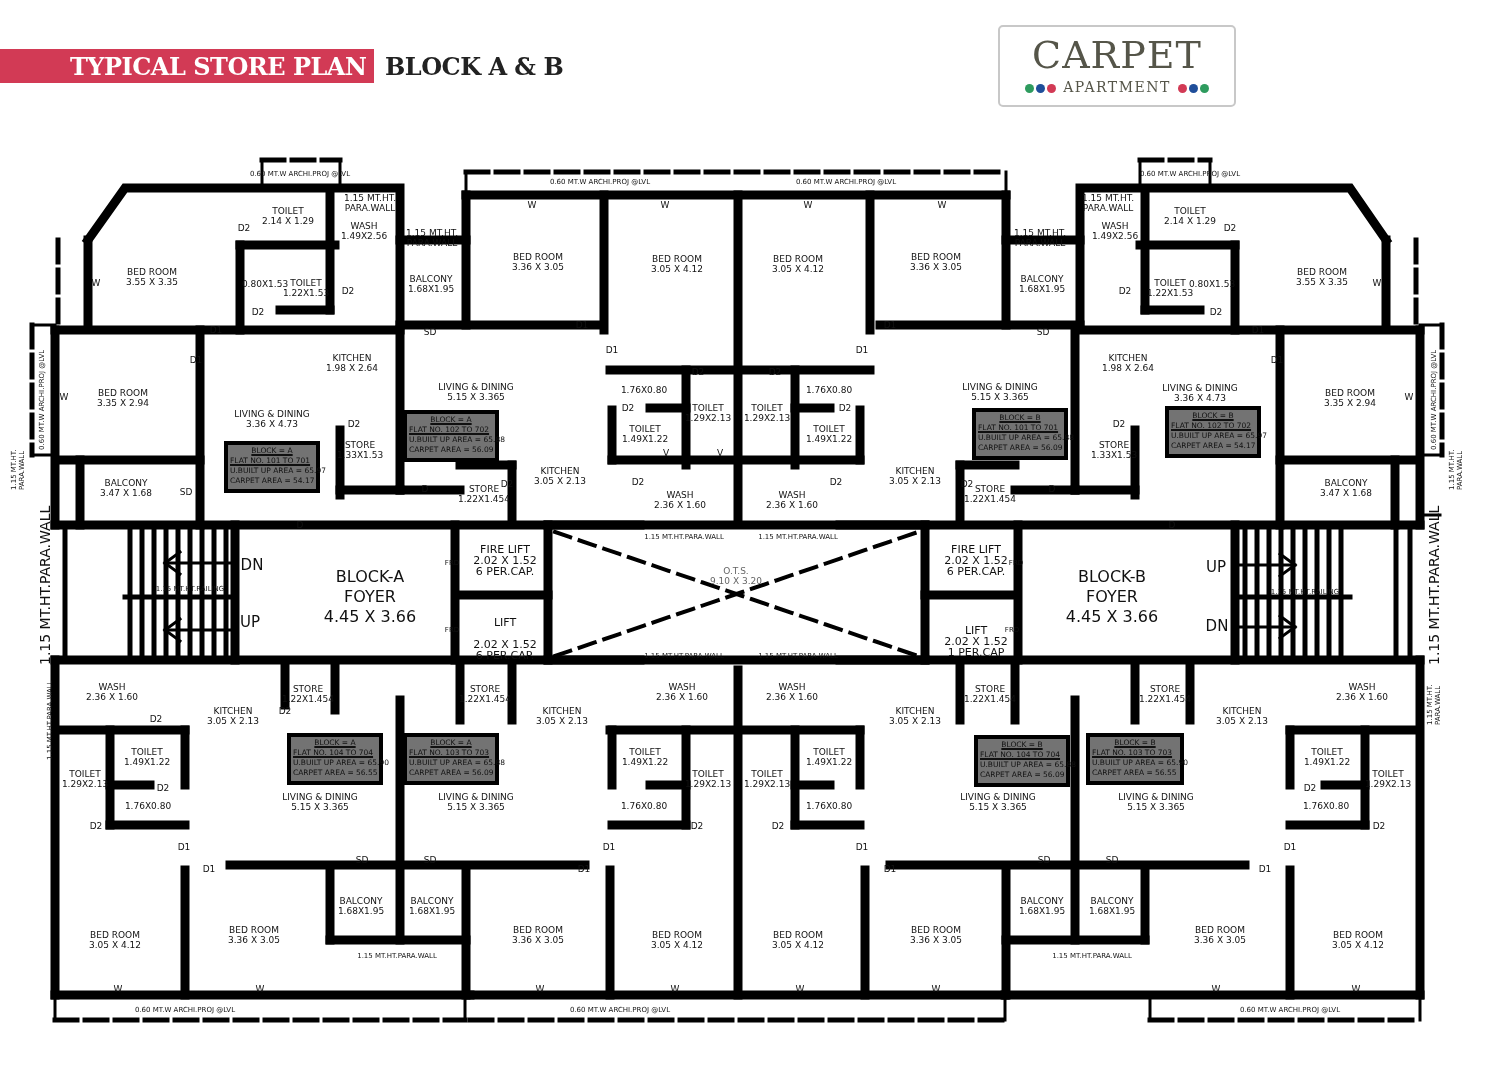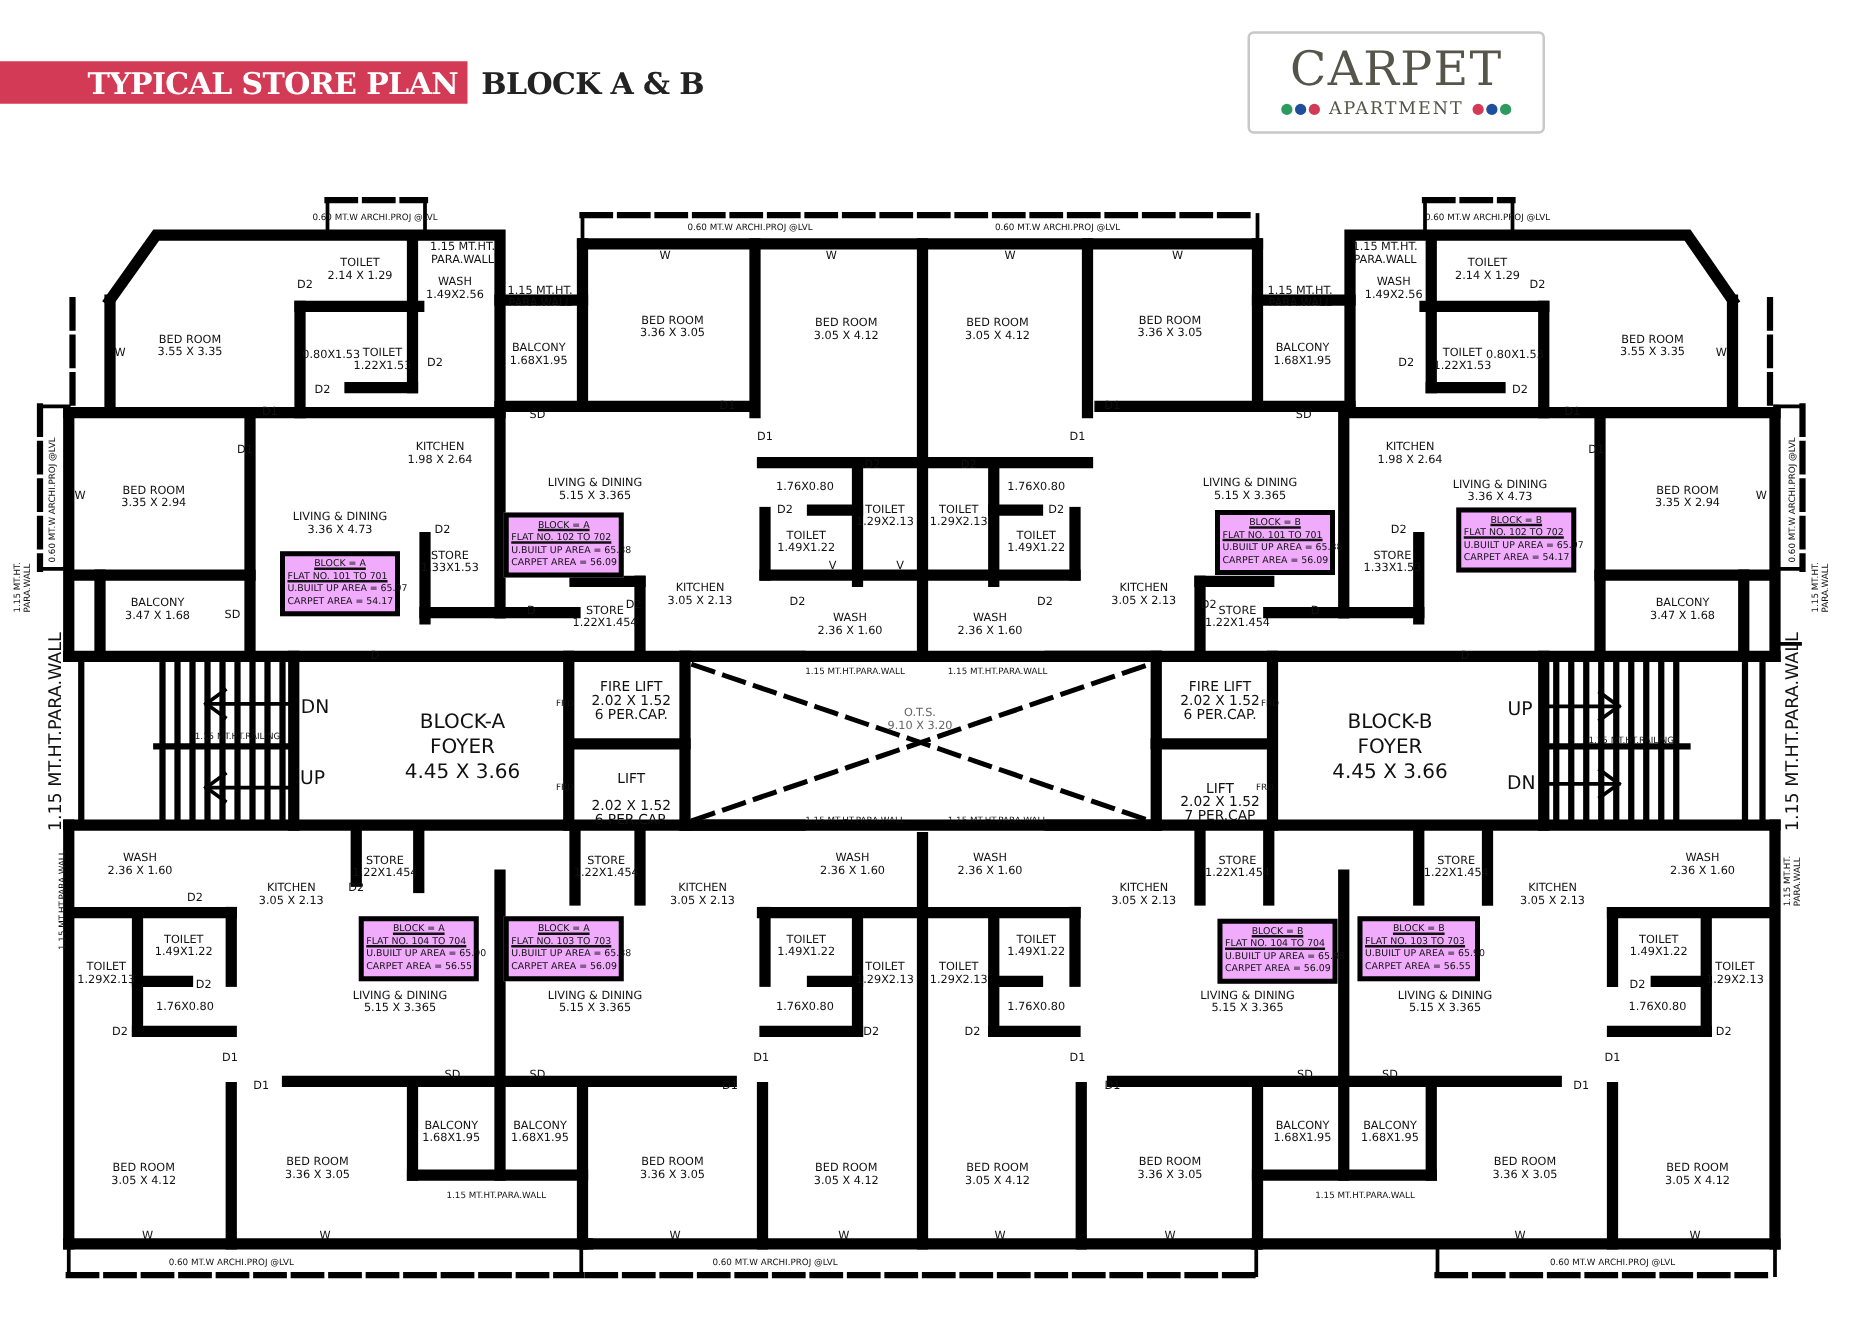--- a/index.html
+++ b/index.html
@@ -11,21 +11,21 @@
   .logo-name{position:absolute;left:0;right:0;top:6px;text-align:center;font-family:"DejaVu Serif",serif;font-size:38px;color:#555549;letter-spacing:1px;}
   .logo-sub{position:absolute;left:0;right:0;top:52px;text-align:center;font-family:"DejaVu Serif",serif;font-size:14px;color:#555549;letter-spacing:1.5px;}
   .dot{display:inline-block;width:9px;height:9px;border-radius:50%;margin:0 1px;vertical-align:middle;}
   .plan{position:absolute;left:0;top:0;width:1494px;height:1074px;}
   .lbl{position:absolute;font-size:9px;line-height:10px;text-align:center;white-space:nowrap;color:#111;transform:translateX(-50%);}
   .lbl.big{font-size:16px;line-height:20px;}
   .lbl.tiny{font-size:7px;line-height:8px;}
   .lbl.mark{font-size:9px;}
   .vlbl{position:absolute;white-space:nowrap;transform-origin:left top;transform:rotate(-90deg);font-size:14px;}
   .vlbl.small{font-size:7px;line-height:8px;}
-  .areabox{position:absolute;border:4px solid #000;background:#f0abfc;font-size:7.5px;line-height:10px;padding:1px 2px;box-sizing:border-box;white-space:nowrap;}
+  .areabox{position:absolute;border:4px solid #000;background:#737373;font-size:7.5px;line-height:10px;padding:1px 2px;box-sizing:border-box;white-space:nowrap;}
   .areabox .u{text-decoration:underline;text-decoration-thickness:2px;display:block;}
   .areabox .h{text-align:center;}
 </style>
 </head>
 <body>
 
 <div class="banner"></div>
 <div class="banner-text">TYPICAL STORE PLAN</div>
 <div class="subtitle">BLOCK A &amp; B</div>
 
@@ -330,21 +330,21 @@
 <div class="lbl big" style="left:252px;top:555px;font-size:15px">DN</div>
 <div class="lbl big" style="left:250px;top:612px;font-size:15px">UP</div>
 <div class="lbl tiny" style="left:190px;top:585px">1.15 MT.HT.RAILING</div>
 <div class="lbl big" style="left:1216px;top:557px;font-size:15px">UP</div>
 <div class="lbl big" style="left:1217px;top:616px;font-size:15px">DN</div>
 <div class="lbl tiny" style="left:1305px;top:588px">1.15 MT.HT.RAILING</div>
 
 <div class="lbl" style="left:505px;top:544px;font-size:11px;line-height:11px"><span>FIRE LIFT</span><br><span>2.02 X 1.52</span><br><span>6 PER.CAP.</span></div>
 <div class="lbl" style="left:505px;top:617px;font-size:11px;line-height:11px"><span>LIFT</span><br><br><span>2.02 X 1.52</span><br><span>6 PER.CAP.</span></div>
 <div class="lbl" style="left:976px;top:544px;font-size:11px;line-height:11px"><span>FIRE LIFT</span><br><span>2.02 X 1.52</span><br><span>6 PER.CAP.</span></div>
-<div class="lbl" style="left:976px;top:625px;font-size:11px;line-height:11px"><span>LIFT</span><br><span>2.02 X 1.52</span><br><span>7 PER.CAP</span></div>
+<div class="lbl" style="left:976px;top:625px;font-size:11px;line-height:11px"><span>LIFT</span><br><span>2.02 X 1.52</span><br><span>1 PER.CAP</span></div>
 <div class="lbl tiny" style="left:452px;top:559px">FRD</div>
 <div class="lbl tiny" style="left:452px;top:626px">FRD</div>
 <div class="lbl tiny" style="left:1016px;top:559px">FRD</div>
 <div class="lbl tiny" style="left:1012px;top:626px">FRD</div>
 
 <div class="lbl" style="left:736px;top:566px;color:#666"><span>O.T.S.</span><br><span>9.10 X 3.20</span></div>
 <div class="lbl tiny" style="left:684px;top:533px">1.15 MT.HT.PARA.WALL</div>
 <div class="lbl tiny" style="left:798px;top:533px">1.15 MT.HT.PARA.WALL</div>
 <div class="lbl tiny" style="left:684px;top:652px">1.15 MT.HT.PARA.WALL</div>
 <div class="lbl tiny" style="left:798px;top:652px">1.15 MT.HT.PARA.WALL</div>

